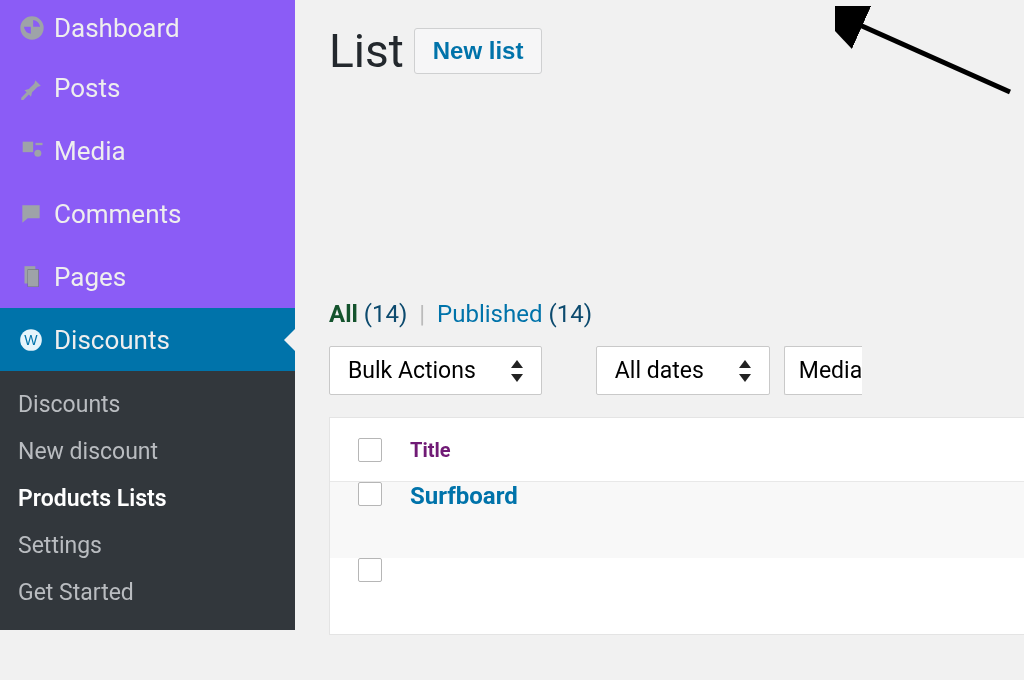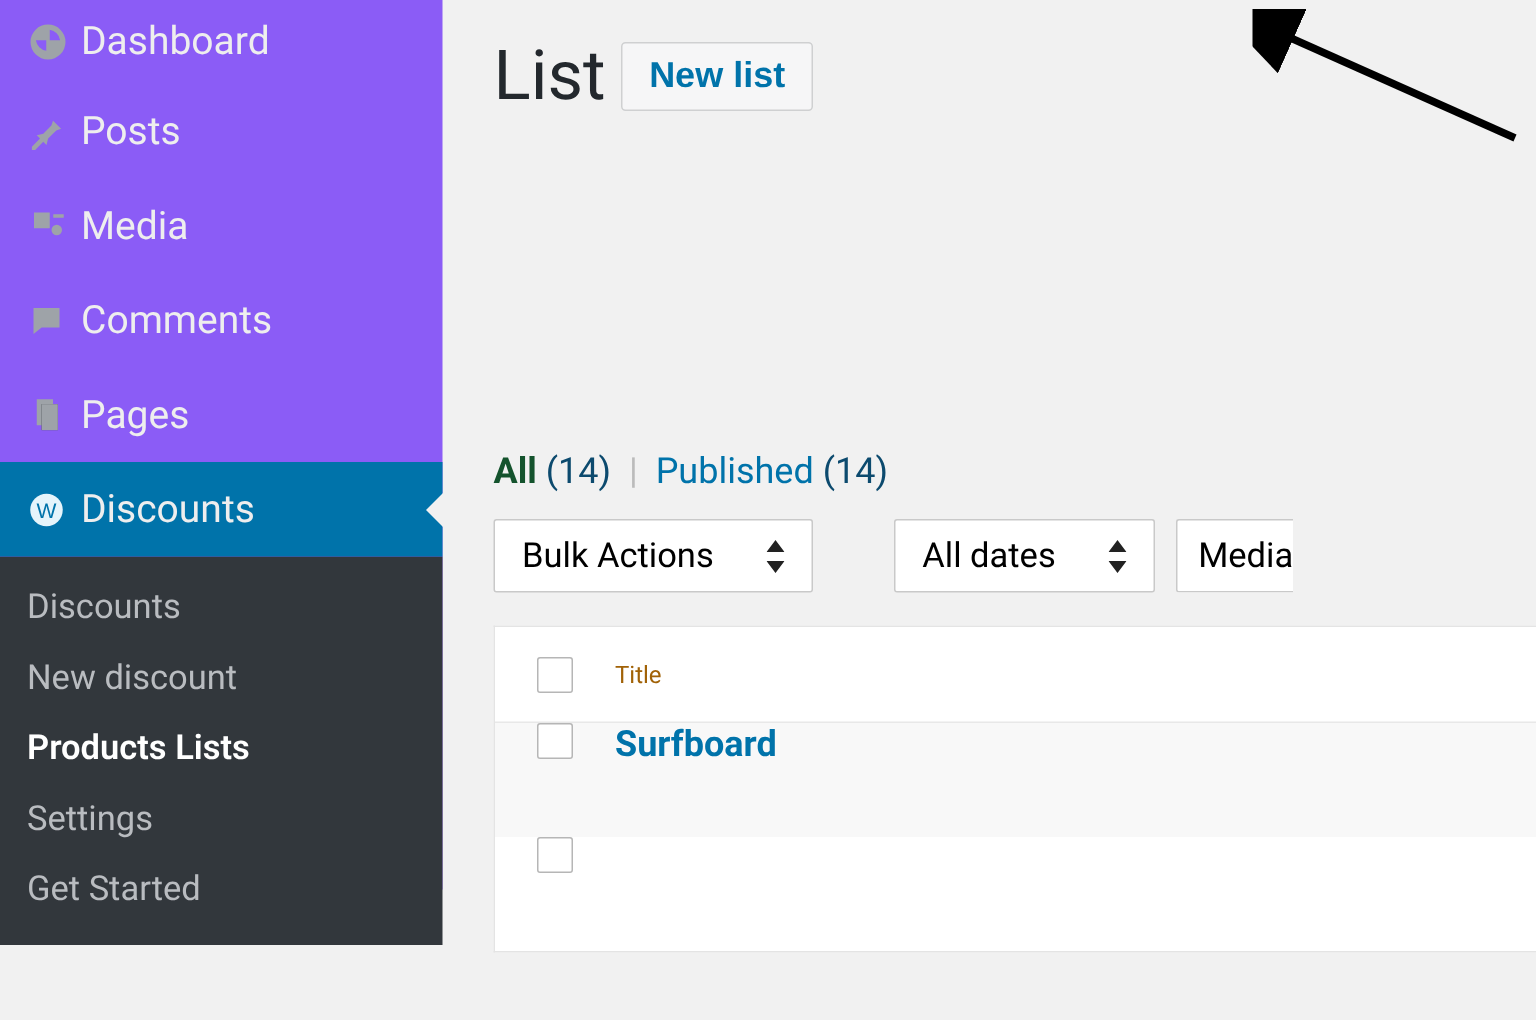--- a/index.html
+++ b/index.html
@@ -98,21 +98,21 @@
       background:#fff; border:1px solid #c9c9c9; border-right:none;
       font-size:23px; padding:10px 0 10px 14px; border-radius:2px 0 0 2px; cursor:pointer;
     }
     .table { margin-top:22px; background:#fff; border:1px solid #e4e4e4; border-right:none;}
     .thead { display:flex; align-items:center; height:64px; border-bottom:1px solid #e8e8e8; }
     .row { display:flex; align-items:flex-start; height:76px; }
     .row.alt { background:#f8f8f8; }
     .checkbox {
       width:24px; height:24px; border:1px solid #b6b6b6; border-radius:2px; margin:0 28px; cursor:pointer; background:#fff;
     }
-    .th-title { color:#a16207; font-size:16px; }
+    .th-title { color:#701a75; font-size:20px;font-weight:bold; }
     .row-title { color:#0073aa; font-size:24px; font-weight:700; }
   </style>
 </head>
 <body>
 
 <div class="sidebar">
   <div class="sidebar-item first">
     <span class="icon">
       <svg width="28" height="28" viewBox="0 0 24 24">
           <path d="M12 2a10 10 0 1 0 0 20 10 10 0 0 0 0-20zm1 3.07a7 7 0 0 1 5.93 5.93H13V5.07zM5.07 11H11v5.93A7 7 0 0 1 5.07 11z"></path>

